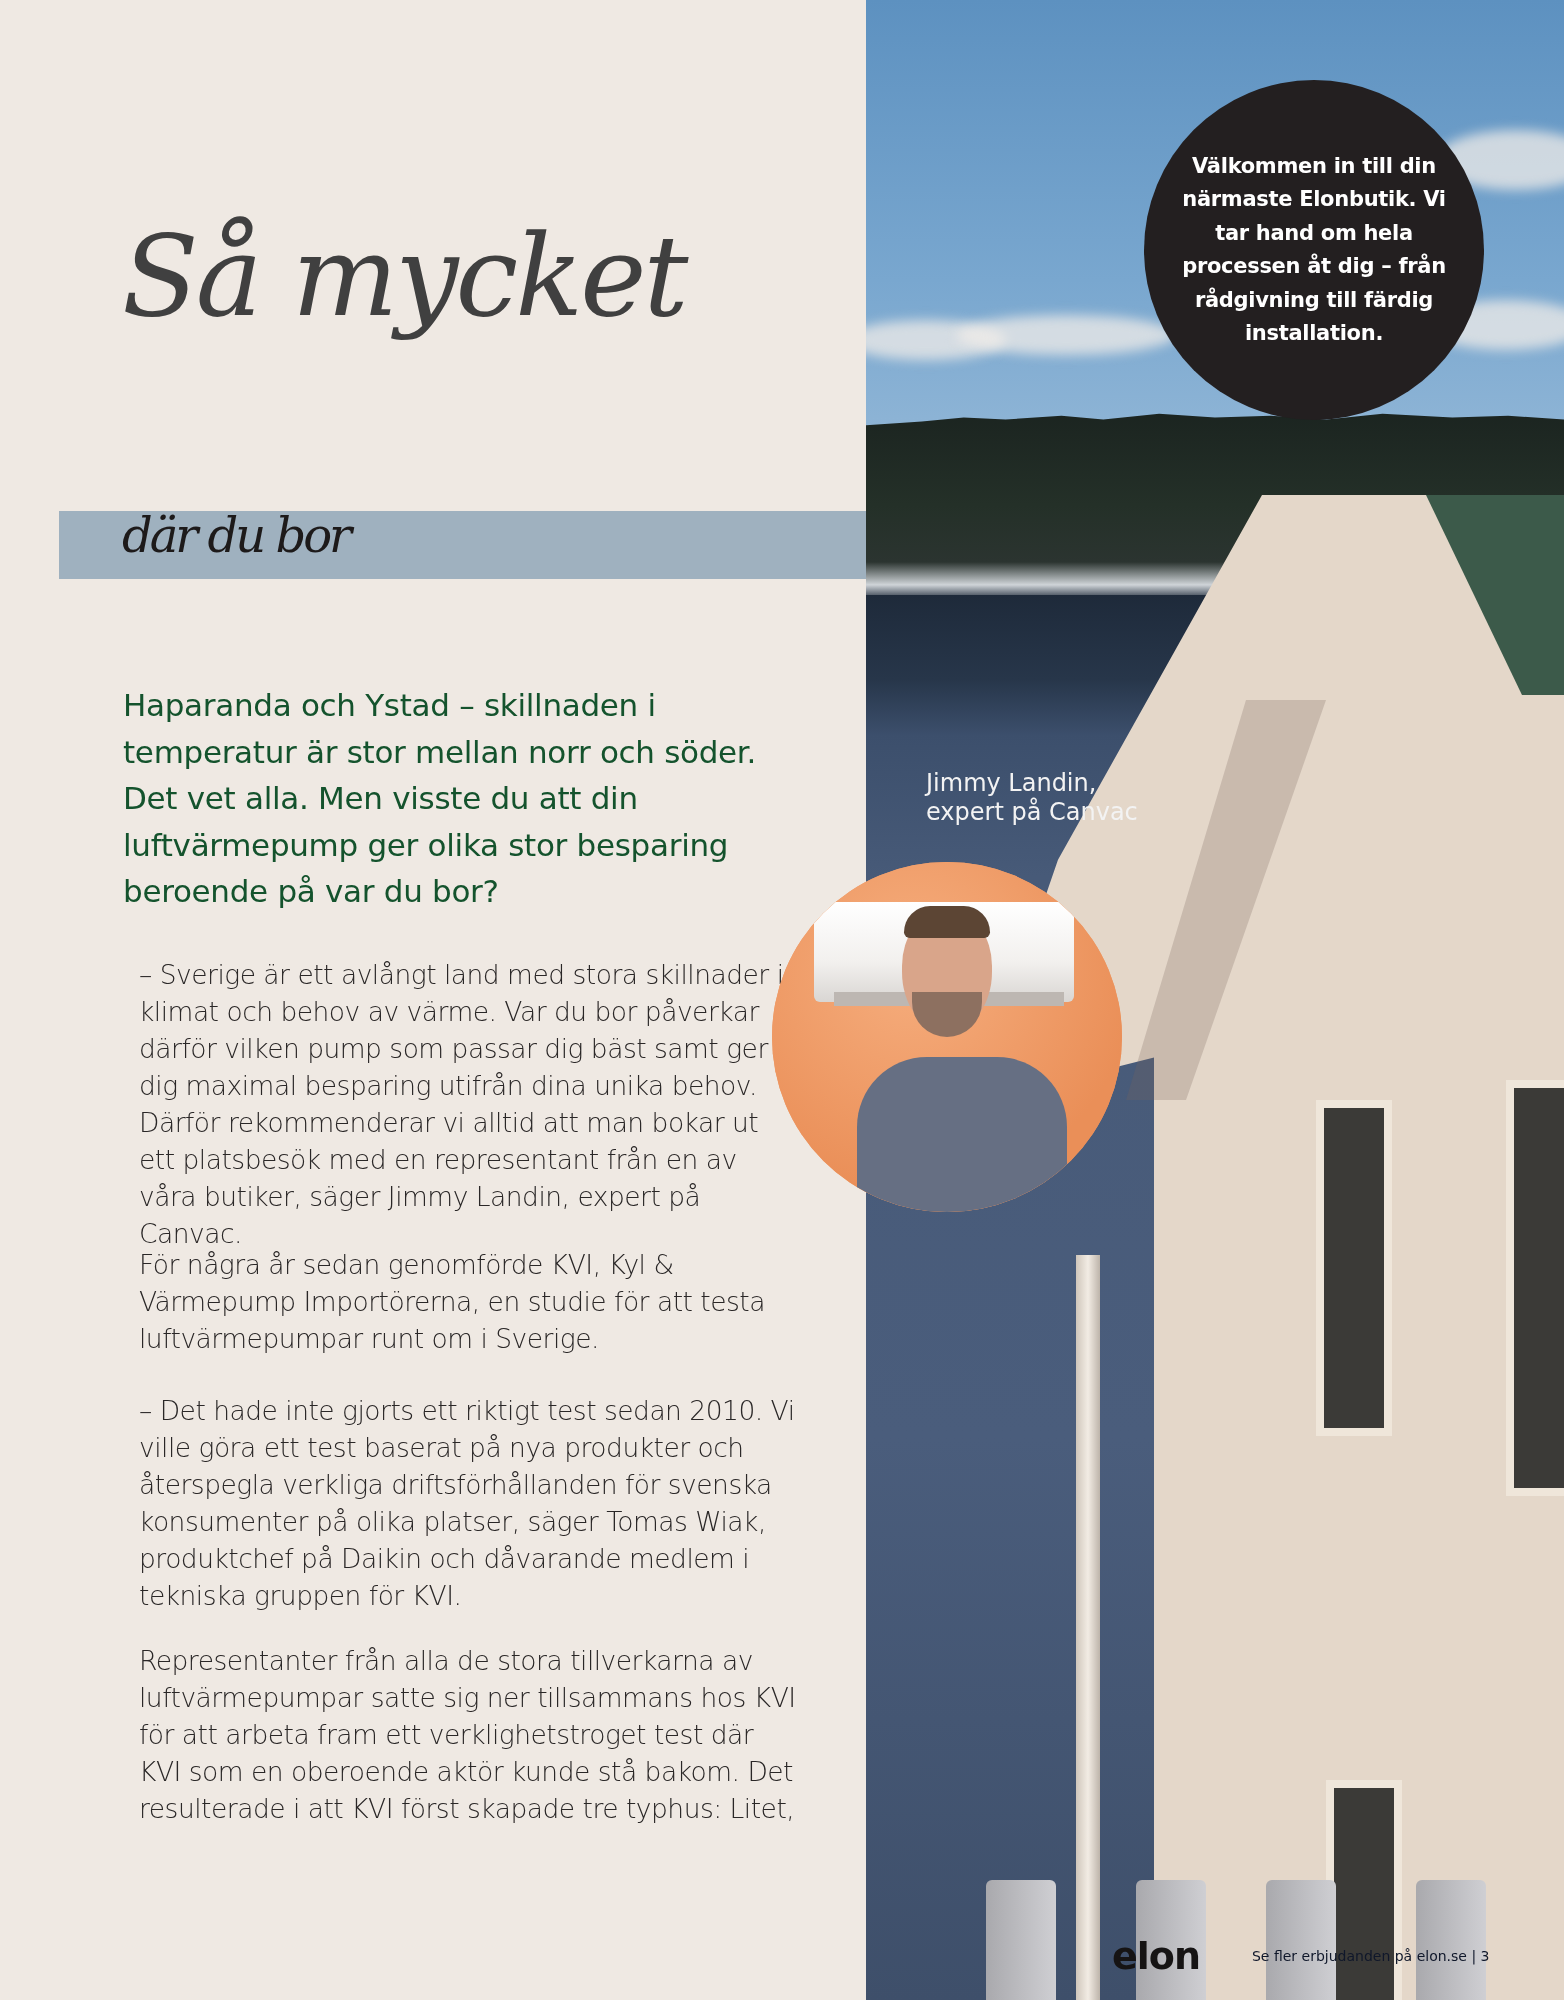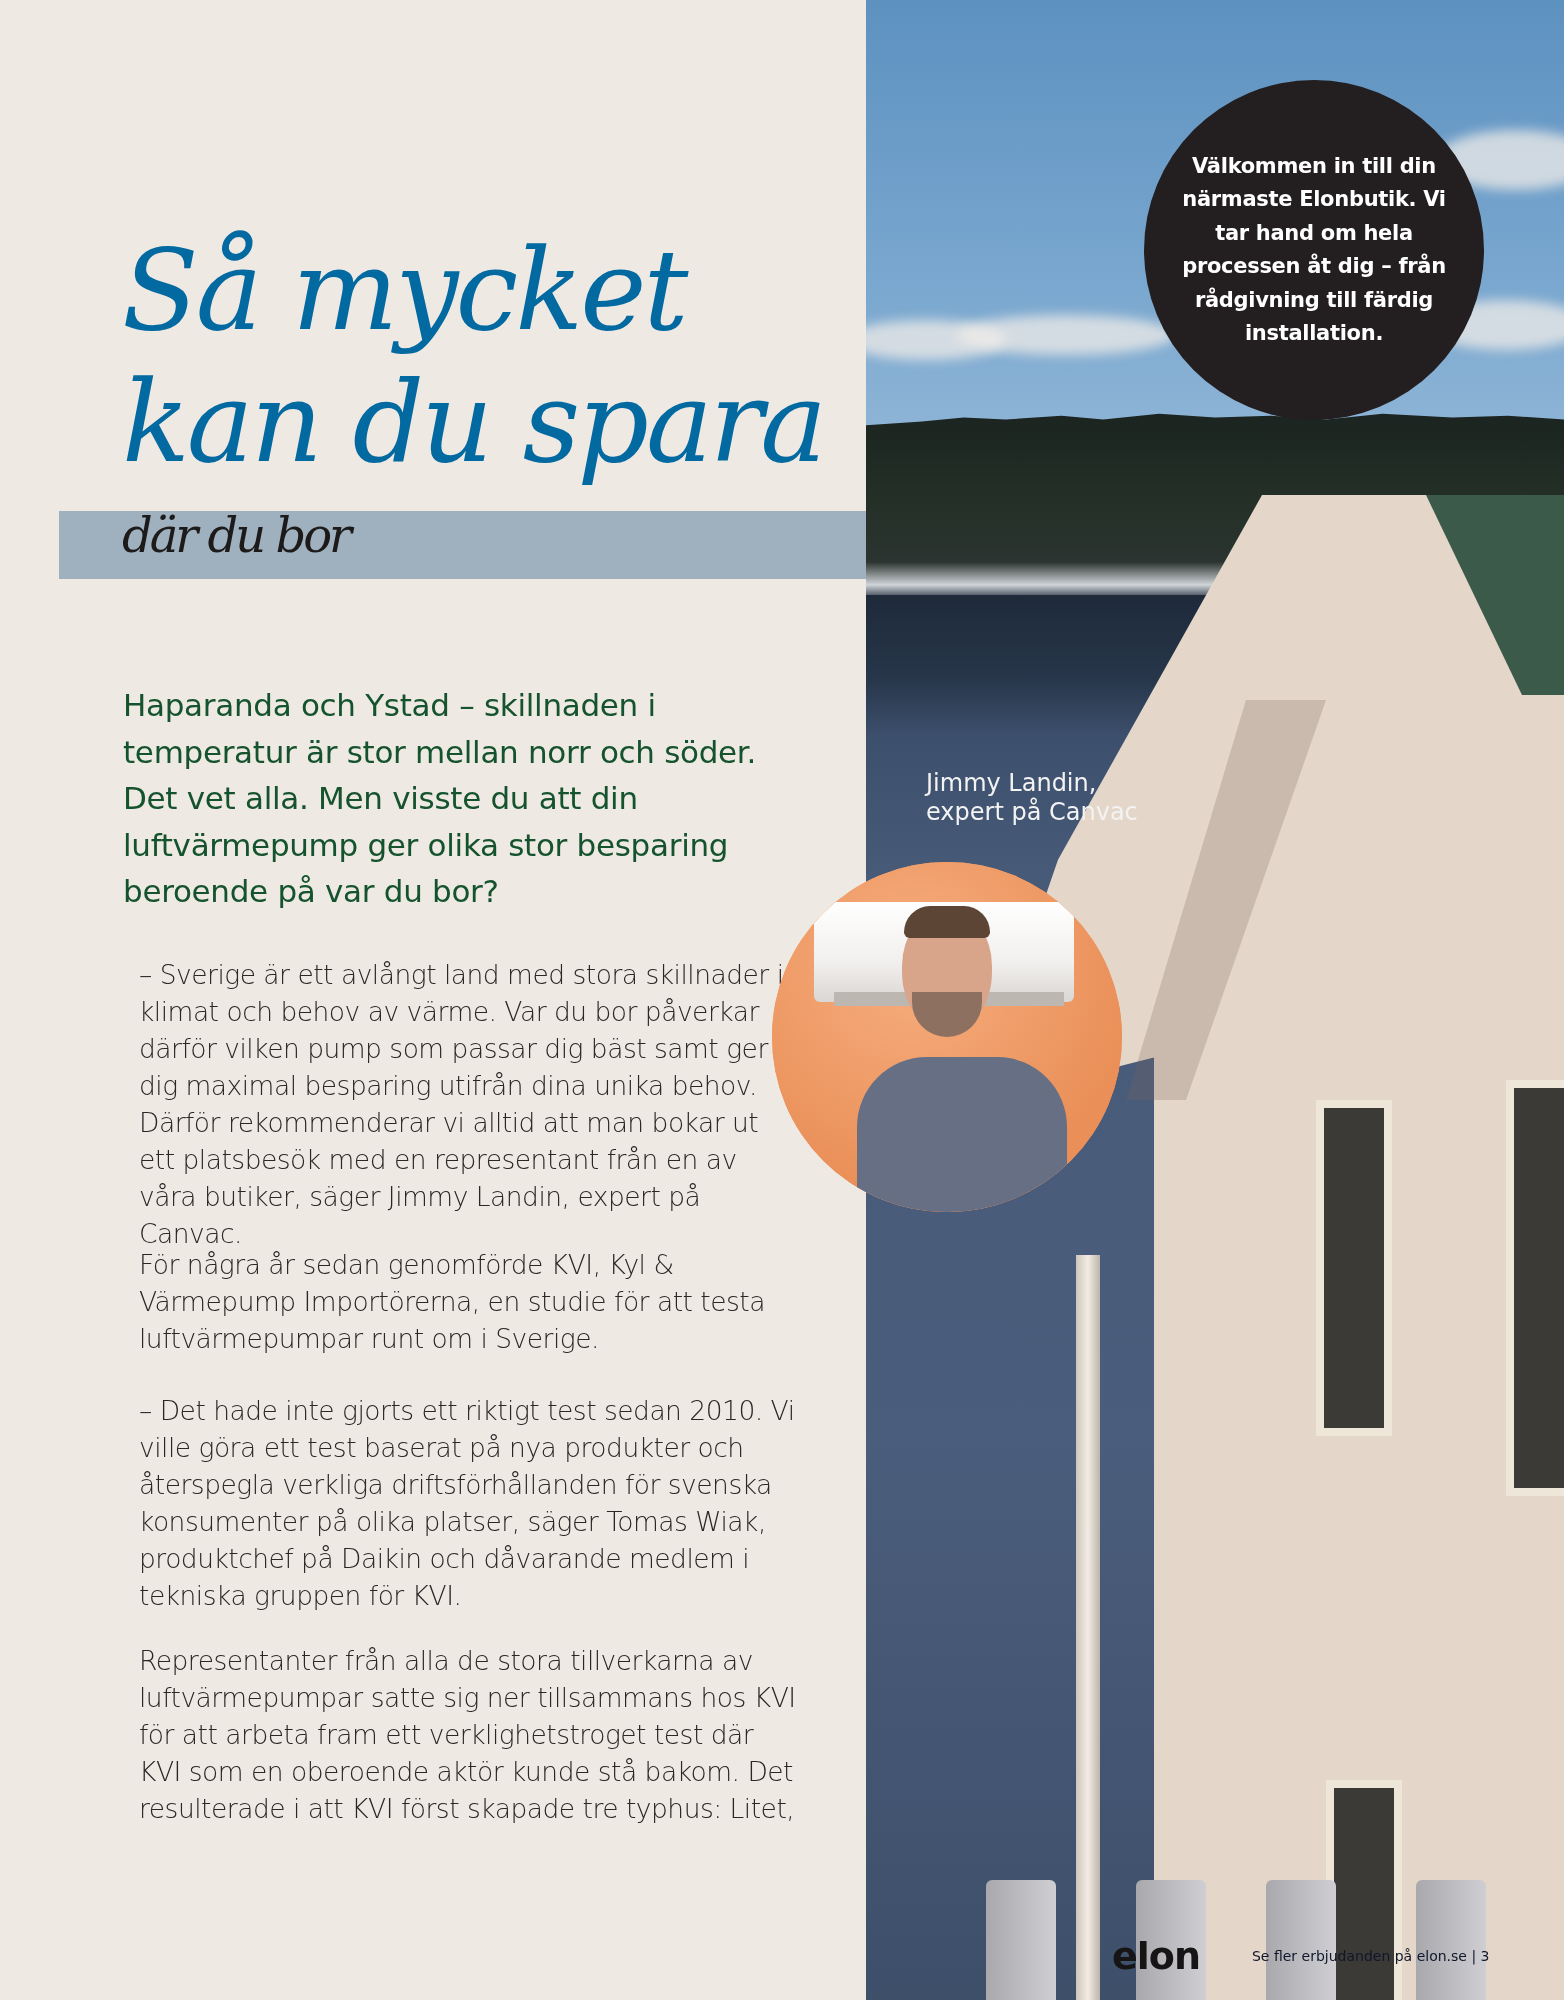--- a/index.html
+++ b/index.html
@@ -7,24 +7,24 @@
     width: 1564px; height: 2000px; position: relative; overflow: hidden;
     background: #efe9e3;
     font-family: "DejaVu Sans", sans-serif;
     color: #1f1c1c;
   }
   .left-panel {
     position: absolute; left: 0; top: 0; width: 866px; height: 2000px;
     background: #efe9e3;
   }
   .headline {
-    position: absolute; left: 122px; top: 224px;
+    position: absolute; left: 122px; top: 210px;
     font-family: "DejaVu Serif", serif; font-style: italic;
     font-size: 112px; line-height: 132px; letter-spacing: -3px;
-    color: #0369a1; margin: 0; font-weight: normal;
+    color: #404040; margin: 0; font-weight: normal;
   }
   .headline span { display: block; white-space: nowrap; }
   .sub-band {
     position: absolute; left: 59px; top: 511px; width: 807px; height: 68px;
     background: #9fb1bf;
   }
   .sub-headline {
     position: absolute; left: 122px; top: 495px;
     font-family: "DejaVu Serif", serif; font-style: italic;
     font-size: 48px; line-height: 80px; letter-spacing: -3px;
@@ -128,21 +128,20 @@
   }
   .footer .tagline { font-size: 14px; color: #0f172a; }
 </style>
 </head>
 <body>
 
 <div class="left-panel"></div>
 
 <h1 class="headline">
   <span>Så mycket</span>
-  <span>kan du spara</span>
 </h1>
 
 <div class="sub-band"></div>
 <div class="sub-headline">där du bor</div>
 
 <p class="ingress">Haparanda och Ystad – skillnaden i temperatur är stor mellan norr och söder. Det vet alla. Men visste du att din luftvärmepump ger olika stor besparing beroende på var du bor?</p>
 
 <p class="body-text" style="top:940px;">– Sverige är ett avlångt land med stora skillnader i klimat och behov av värme. Var du bor påverkar därför vilken pump som passar dig bäst samt ger dig maximal besparing utifrån dina unika behov. Därför rekommenderar vi alltid att man bokar ut ett platsbesök med en representant från en av våra butiker, säger Jimmy Landin, expert på Canvac.</p>
 <p class="body-text" style="top:1230px;">För några år sedan genomförde KVI, Kyl &amp; Värmepump Importörerna, en studie för att testa luftvärmepumpar runt om i Sverige.</p>
 <p class="body-text" style="top:1376px;">– Det hade inte gjorts ett riktigt test sedan 2010. Vi ville göra ett test baserat på nya produkter och återspegla verkliga driftsförhållanden för svenska konsumenter på olika platser, säger Tomas Wiak, produktchef på Daikin och dåvarande medlem i tekniska gruppen för KVI.</p>

